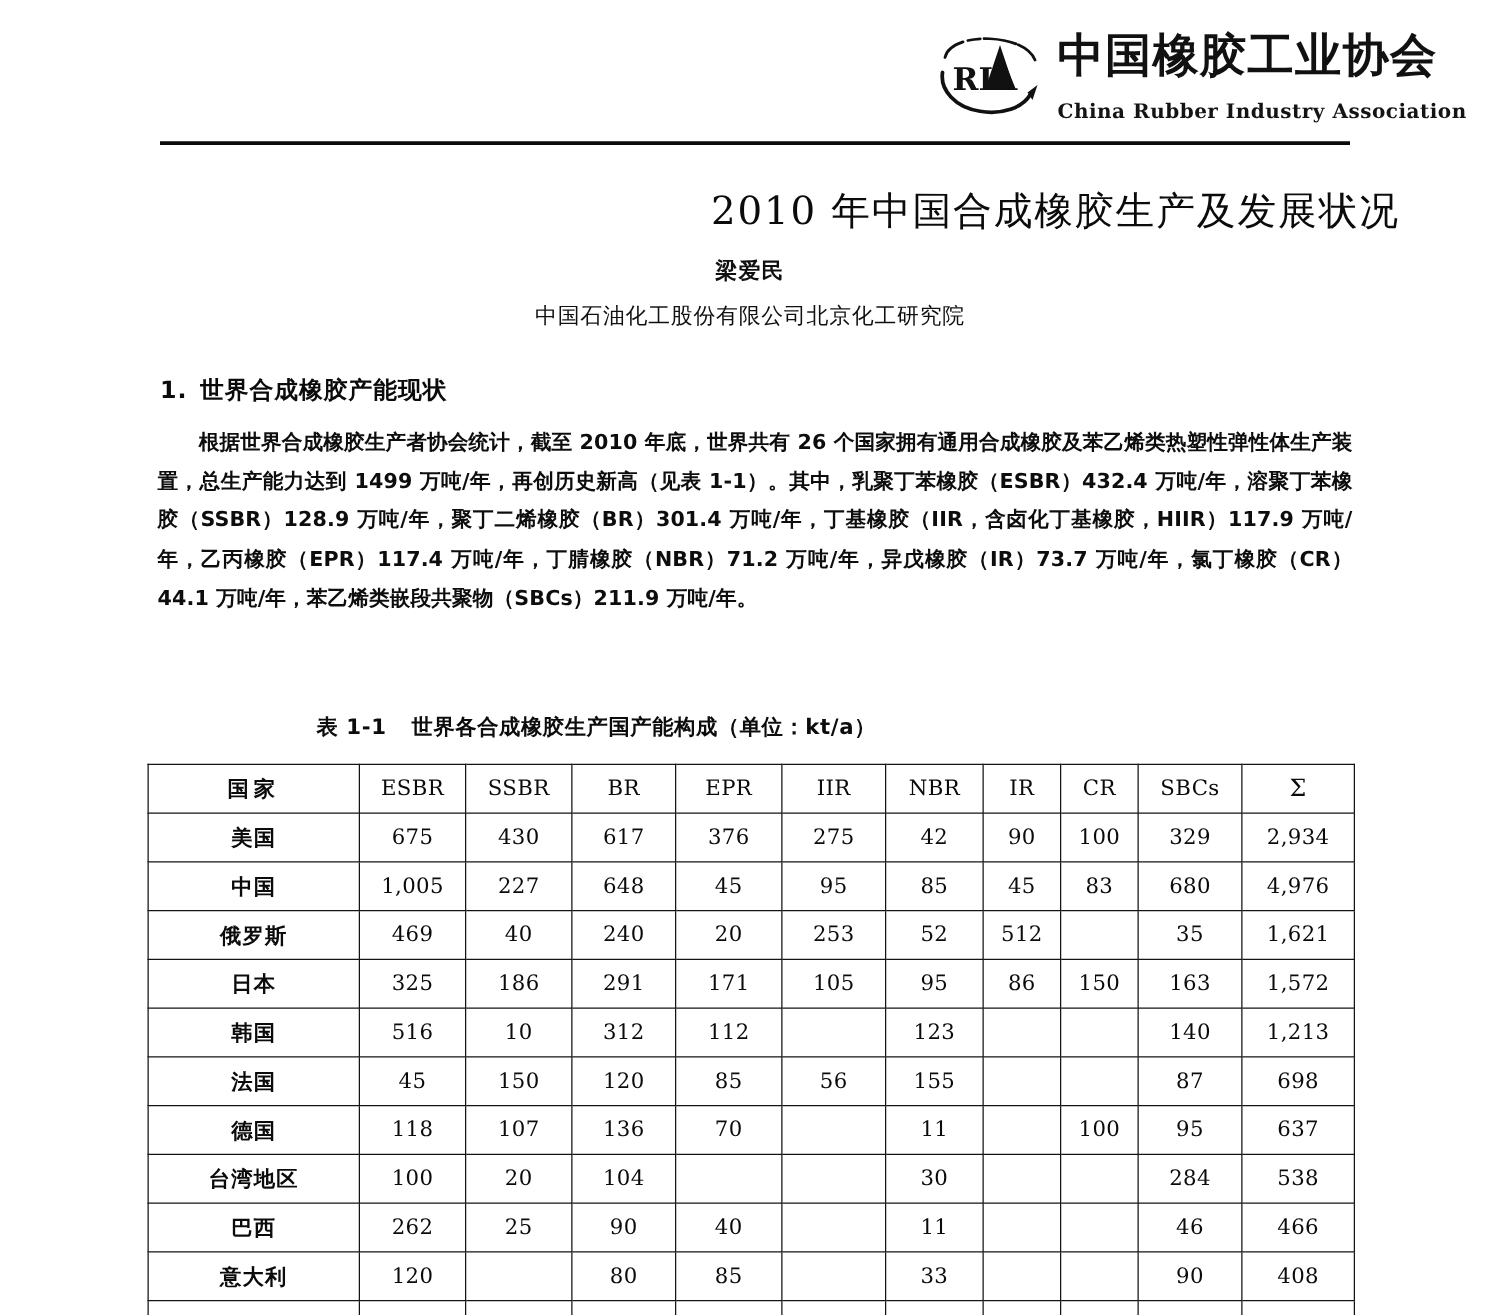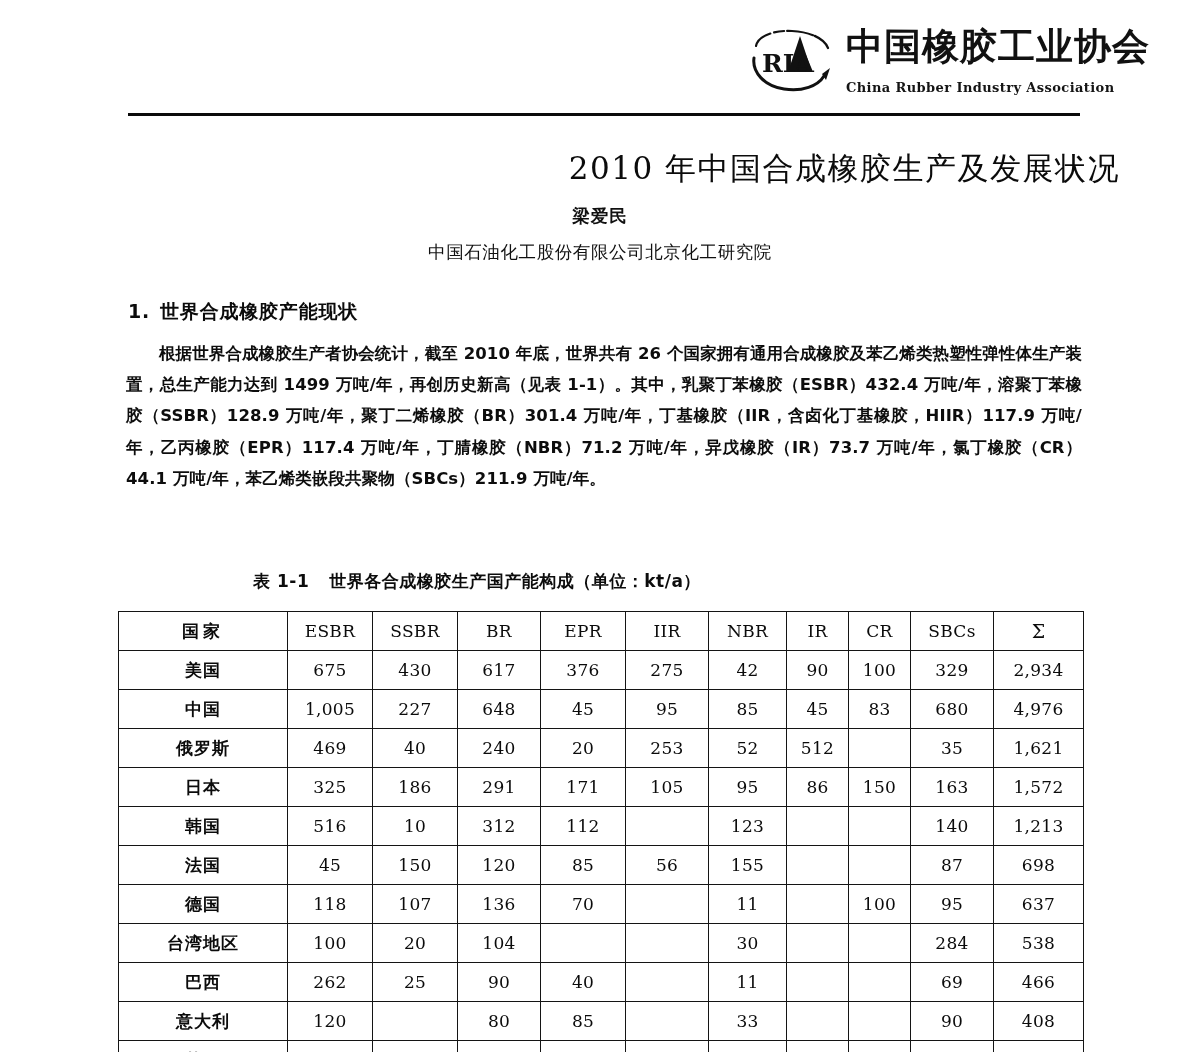--- a/index.html
+++ b/index.html
@@ -45,21 +45,21 @@
     font-family: "DejaVu Sans", "Liberation Sans", sans-serif;
     font-size: 37px;
     font-weight: bold;
     letter-spacing: 1px;
     line-height: 1.12;
     color: #111;
     white-space: nowrap;
   }
   .logo-en {
     font-family: "DejaVu Serif", "Liberation Serif", serif;
-    font-size: 13px;
+    font-size: 16px;
     font-weight: bold;
     letter-spacing: 0.4px;
     line-height: 1.2;
     margin-top: 13px;
     color: #141414;
     white-space: nowrap;
   }
 
   
   .top-rule {
@@ -375,21 +375,21 @@
         <tr>
           <td class="c-country">巴西</td>
           <td>262</td>
           <td>25</td>
           <td>90</td>
           <td>40</td>
           <td></td>
           <td>11</td>
           <td></td>
           <td></td>
-          <td>69</td>
+          <td>46</td>
           <td>466</td>
         </tr>
         <tr>
           <td class="c-country">意大利</td>
           <td>120</td>
           <td></td>
           <td>80</td>
           <td>85</td>
           <td></td>
           <td>33</td>

